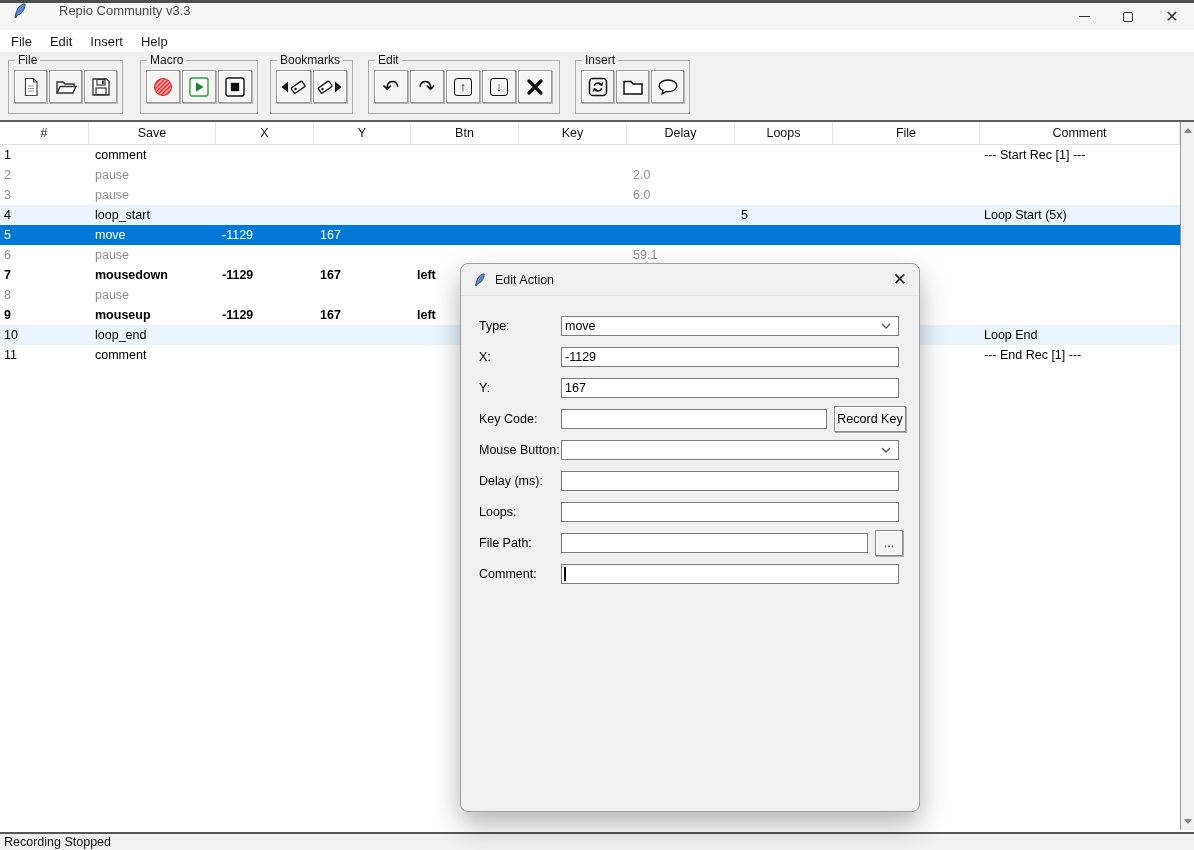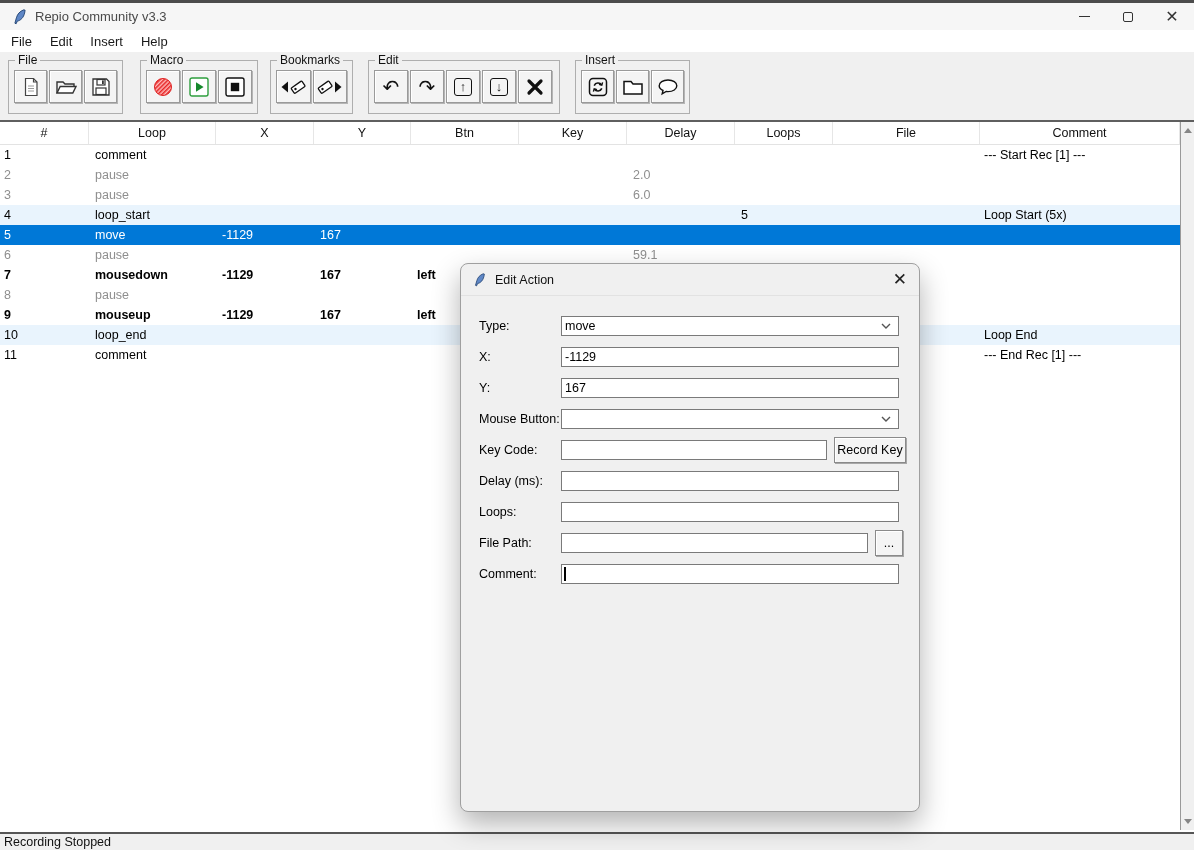--- a/index.html
+++ b/index.html
@@ -3,21 +3,21 @@
 <meta charset="utf-8">
 <style>
   * { margin:0; padding:0; box-sizing:border-box; }
   html,body { width:1194px; height:850px; overflow:hidden; background:#fff;
     font-family:"Liberation Sans", sans-serif; }
   .win { position:relative; width:1194px; height:850px; background:#fff; }
 
   
   .top-strip { position:absolute; top:0; left:0; right:0; height:3px; background:#4c4c4c; }
   .titlebar { position:absolute; top:3px; left:0; right:0; height:27px; background:#f6f6f6;
-    display:flex; align-items:center; }
+    display:flex; align-items:flex-start;gap:24px; }
   .titlebar .app-icon { margin:0 8px 0 12px; display:flex; }
   .titlebar .title { font-size:13px; color:#4a4a4a; }
   .win-controls { margin-left:auto; display:flex; height:100%; }
   .win-btn { width:44px; height:100%; display:flex; align-items:center; justify-content:center;
     color:#333; font-size:15px; }
   .min-glyph { display:block; width:11px; height:1px; background:#333; }
   .max-glyph { display:block; width:10px; height:10px; border:1px solid #333; border-radius:2px; }
   .close-glyph { font-size:16px; line-height:1; color:#333; }
 
   
@@ -265,21 +265,21 @@
               <path d="M11 2 C6 2 2.2 4.4 2.2 7.8 c0 2 1.5 3.7 3.8 4.7 L5.2 15.8 l4 -2.3 c0.6 0.1 1.2 0.1 1.8 0.1 5 0 8.8 -2.4 8.8 -5.8 S16 2 11 2 z" fill="#fff" stroke="#111" stroke-width="1.4"></path>
             </svg>
         </div>
       </div>
     </div>
   </div>
 
   <div class="table-area">
     <div class="tgrid thead">
         <div class="thcell">#</div>
-        <div class="thcell">Loop</div>
+        <div class="thcell">Save</div>
         <div class="thcell">X</div>
         <div class="thcell">Y</div>
         <div class="thcell">Btn</div>
         <div class="thcell">Key</div>
         <div class="thcell">Delay</div>
         <div class="thcell">Loops</div>
         <div class="thcell">File</div>
         <div class="thcell">Comment</div>
       </div>
     <div>
@@ -462,42 +462,42 @@
       </div>
 
       <div class="frow">
         <span class="flabel">Y:</span>
         <div class="fctrl">
             <input class="tinput" value="167" style="">
           </div>
       </div>
 
       <div class="frow">
+        <span class="flabel">Key Code:</span>
+        <div class="fctrl">
+          <input class="tinput kc-input" value="" style="">
+          <button class="mini-btn btn-record">Record Key</button>
+        </div>
+      </div>
+
+      <div class="frow">
         <span class="flabel">Mouse Button:</span>
         <div class="fctrl">
           <div class="combo">
             <span></span>
             <span class="chev">
                 <svg width="10" height="6" viewBox="0 0 10 6">
                   <path d="M1 1 L5 5 L9 1" fill="none" stroke="#555" stroke-width="1.4"></path>
                 </svg>
               </span>
           </div>
         </div>
       </div>
 
       <div class="frow">
-        <span class="flabel">Key Code:</span>
-        <div class="fctrl">
-          <input class="tinput kc-input" value="" style="">
-          <button class="mini-btn btn-record">Record Key</button>
-        </div>
-      </div>
-
-      <div class="frow">
         <span class="flabel">Delay (ms):</span>
         <div class="fctrl">
             <input class="tinput" value="" style="">
           </div>
       </div>
 
       <div class="frow">
         <span class="flabel">Loops:</span>
         <div class="fctrl">
             <input class="tinput" value="" style="">

